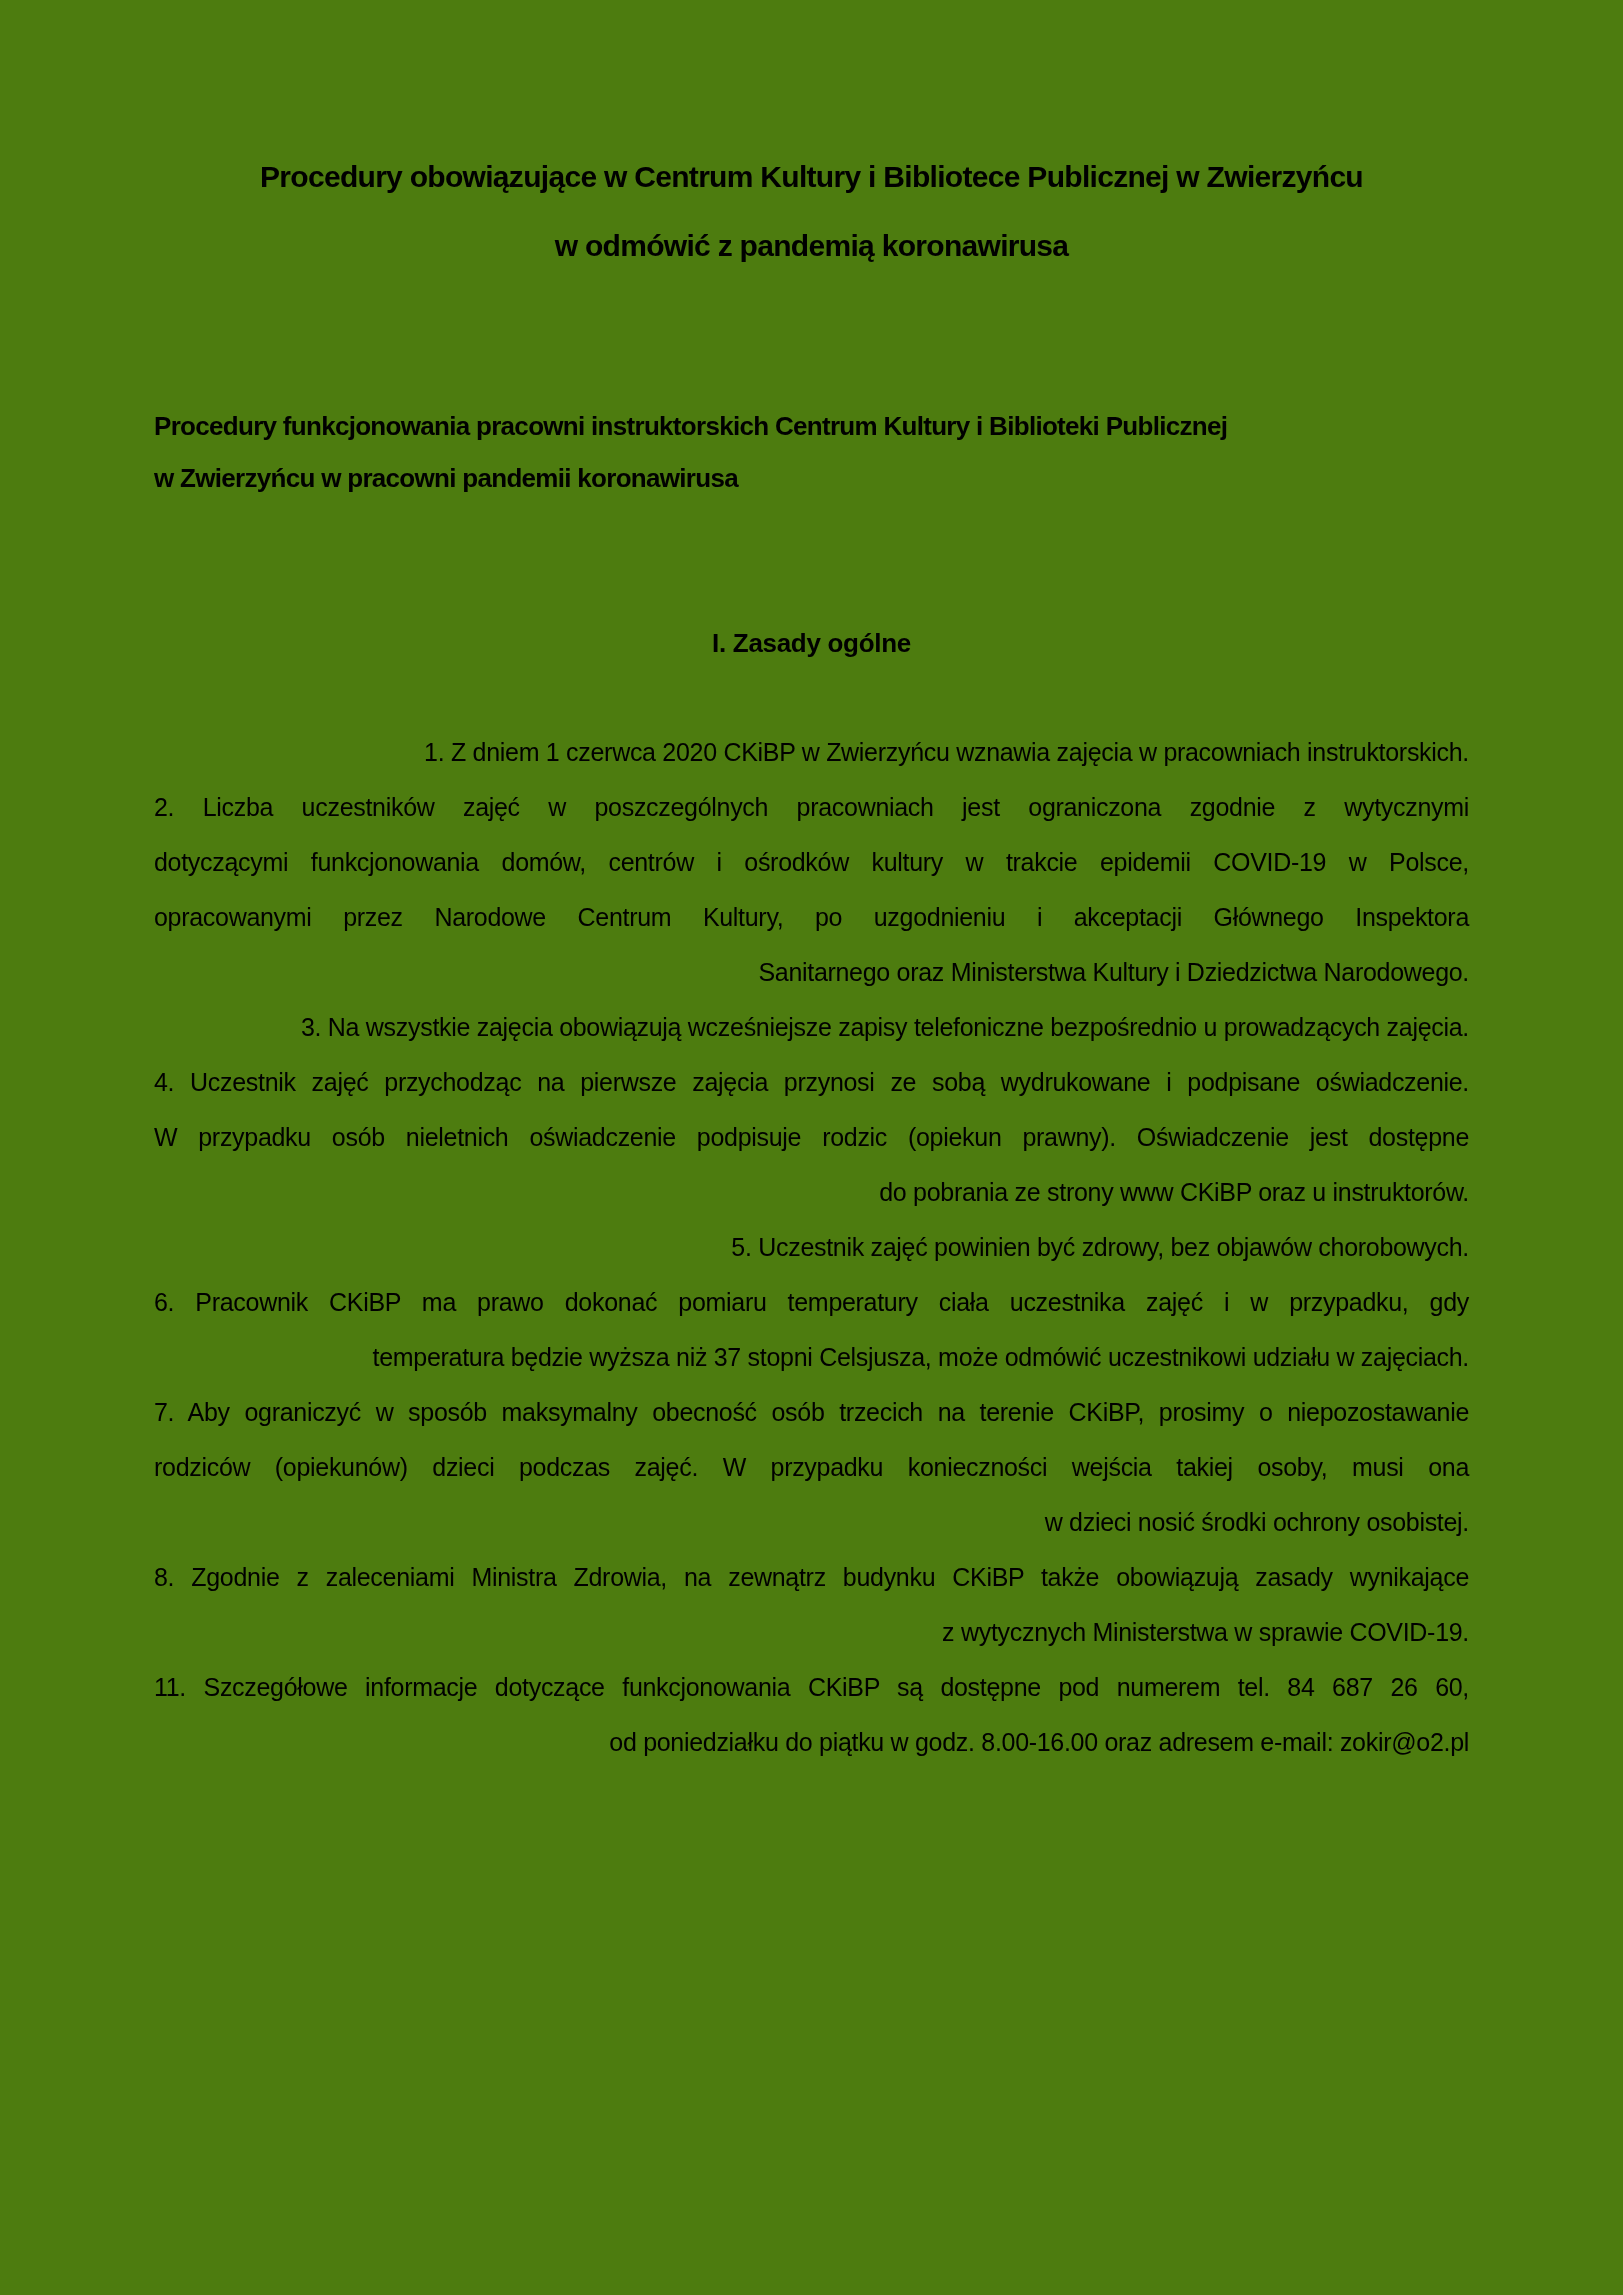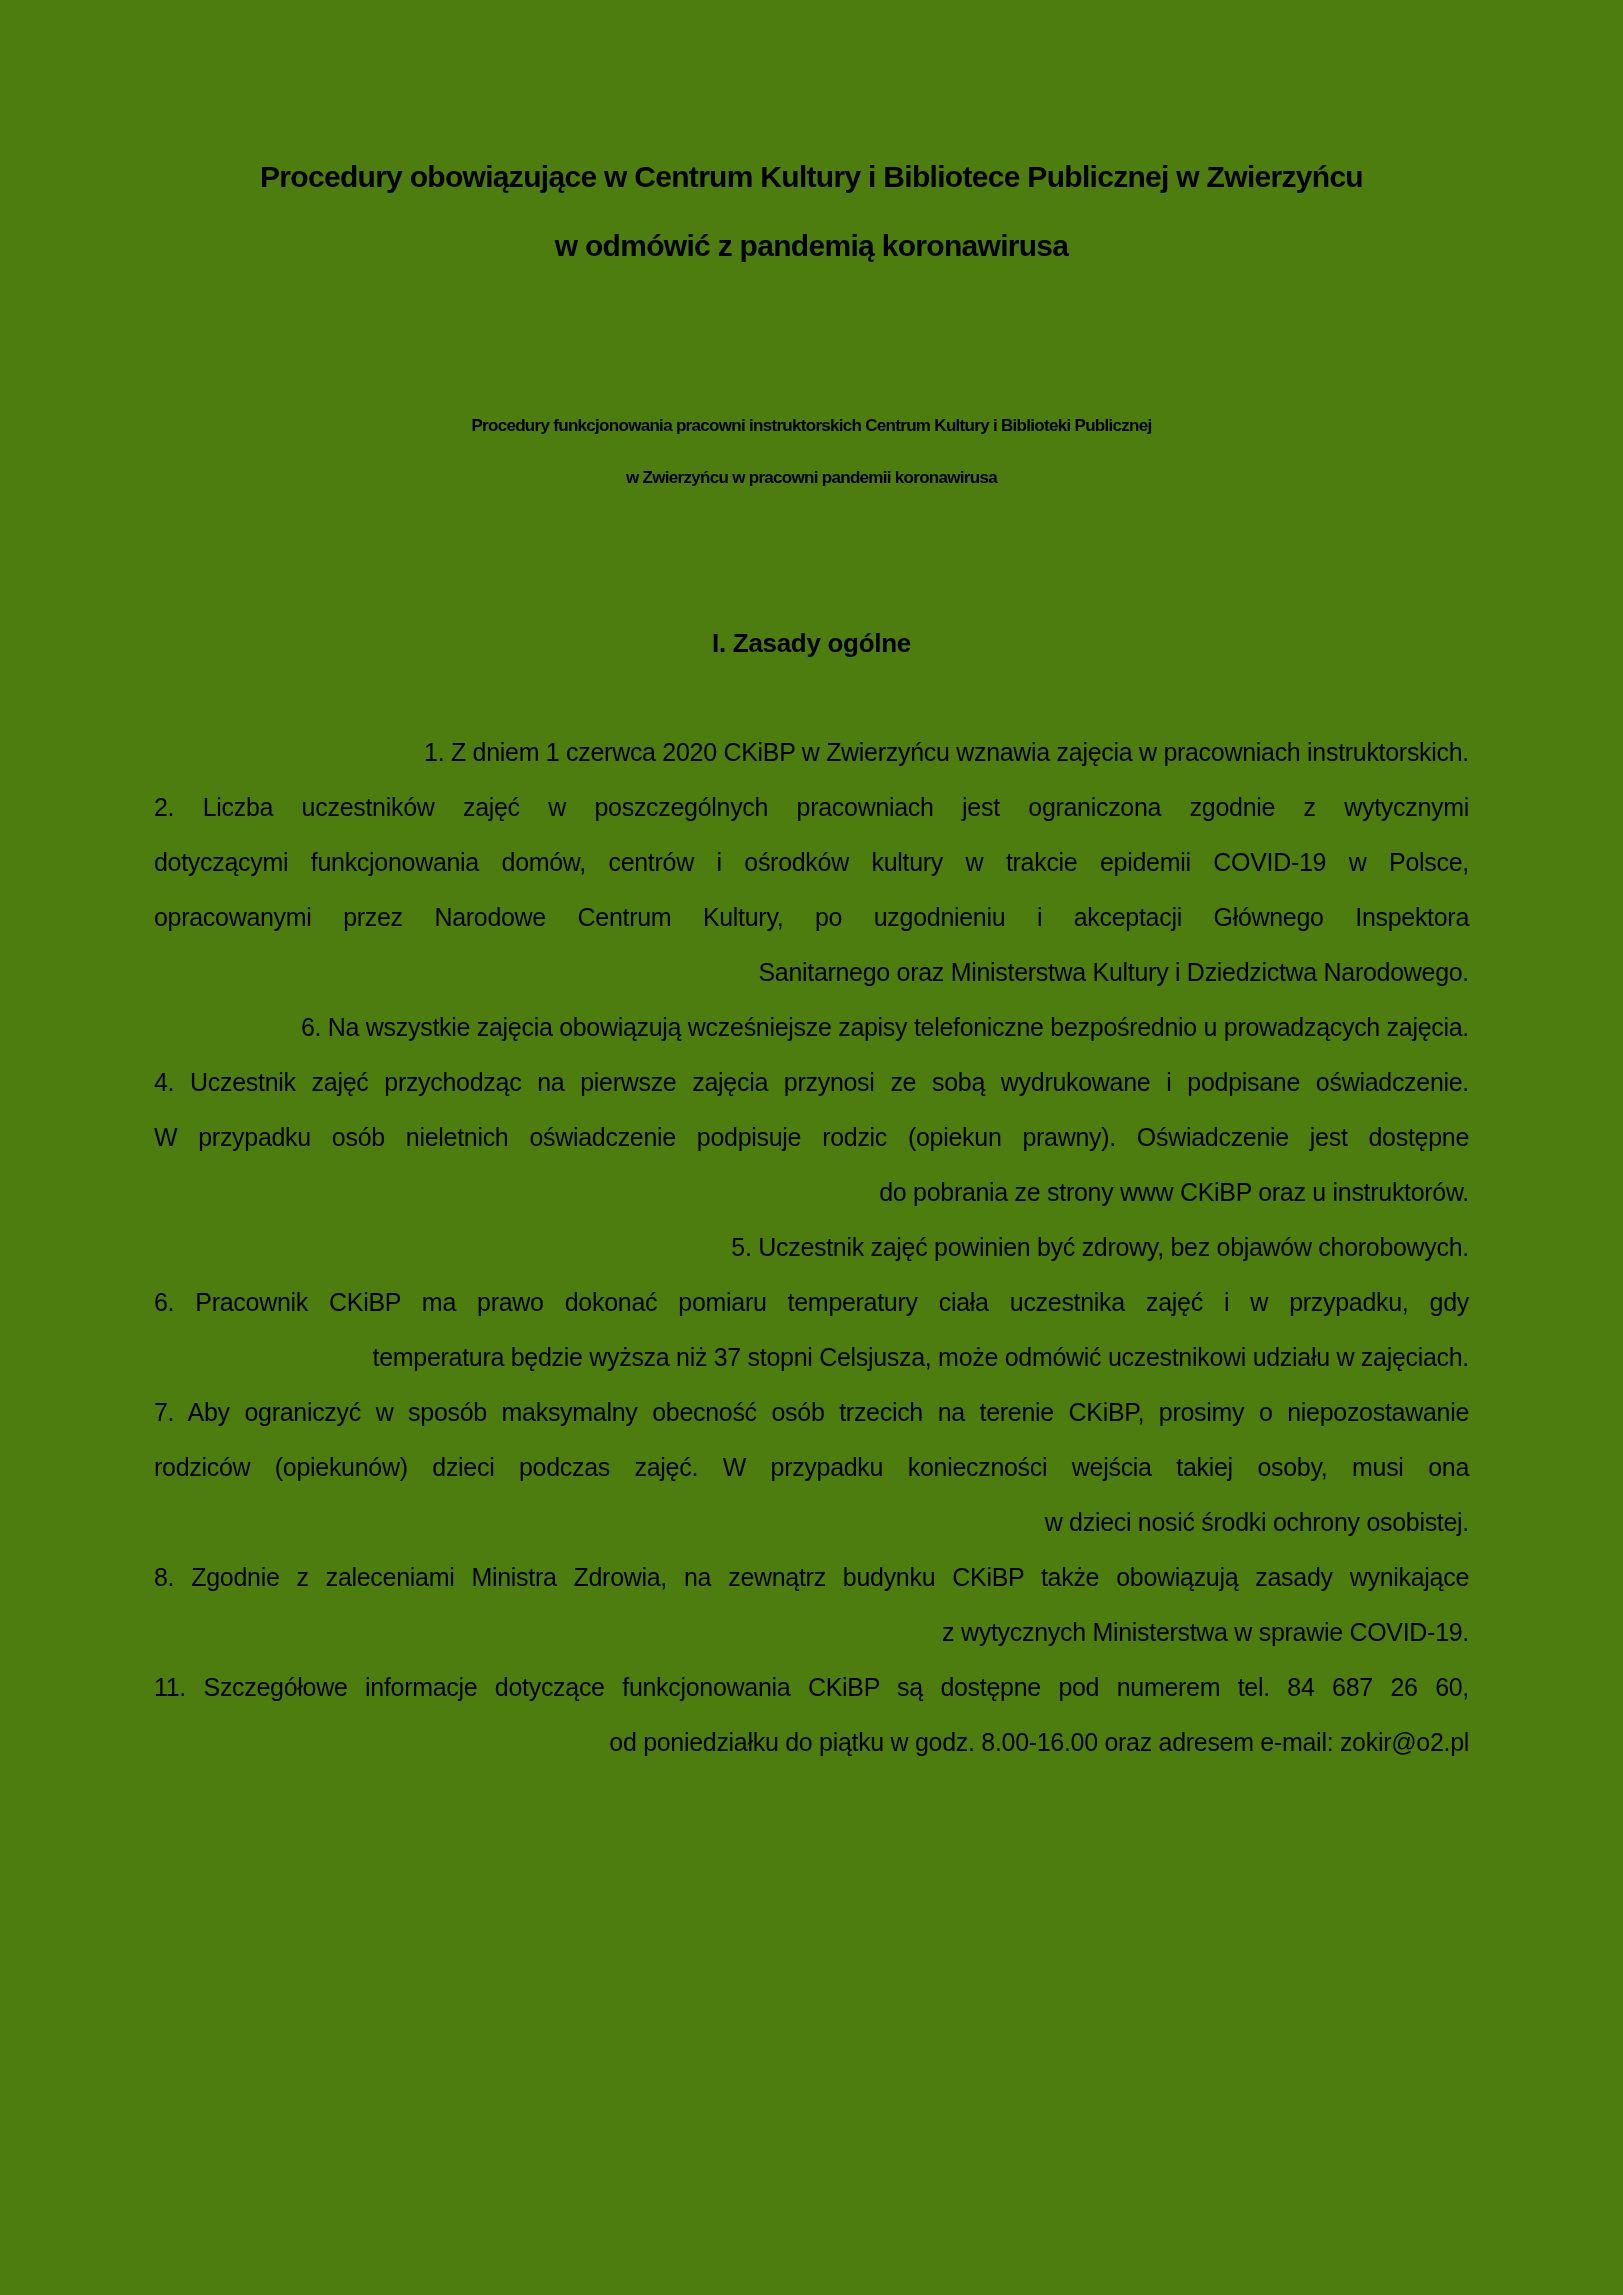--- a/index.html
+++ b/index.html
@@ -21,24 +21,23 @@
   .doc-title {
     margin: 0;
     font-size: 30px;
     font-weight: bold;
     line-height: 69px;
     text-align: center;
     letter-spacing: -0.7px;
   }
   .doc-subtitle {
     margin: 120px 0 0 0;
-    font-size: 17px;
+    font-size: 26px;
     font-weight: bold;
     line-height: 52px;
-    text-align: center;
     letter-spacing: -0.7px;
   }
   .section-heading {
     margin: 113px 0 0 0;
     font-size: 26px;
     font-weight: bold;
     line-height: 52px;
     text-align: center;
     letter-spacing: -0.3px;
   }
@@ -90,21 +89,21 @@
     </p>
 
     <p class="para">
       <span class="line just">2. Liczba uczestników zajęć w poszczególnych pracowniach jest ograniczona zgodnie z wytycznymi</span>
       <span class="line just">dotyczącymi funkcjonowania domów, centrów i ośrodków kultury w trakcie epidemii COVID-19 w Polsce,</span>
       <span class="line just">opracowanymi przez Narodowe Centrum Kultury, po uzgodnieniu i akceptacji Głównego Inspektora</span>
       <span class="line">Sanitarnego oraz Ministerstwa Kultury i Dziedzictwa Narodowego.</span>
     </p>
 
     <p class="para">
-      <span class="line">6. Na wszystkie zajęcia obowiązują wcześniejsze zapisy telefoniczne bezpośrednio u prowadzących zajęcia.</span>
+      <span class="line">3. Na wszystkie zajęcia obowiązują wcześniejsze zapisy telefoniczne bezpośrednio u prowadzących zajęcia.</span>
     </p>
 
     <p class="para">
       <span class="line just">4. Uczestnik zajęć przychodząc na pierwsze zajęcia przynosi ze sobą wydrukowane i podpisane oświadczenie.</span>
       <span class="line just">W przypadku osób nieletnich oświadczenie podpisuje rodzic (opiekun prawny). Oświadczenie jest dostępne</span>
       <span class="line">do pobrania ze strony www CKiBP oraz u instruktorów.</span>
     </p>
 
     <p class="para">
       <span class="line">5. Uczestnik zajęć powinien być zdrowy, bez objawów chorobowych.</span>

